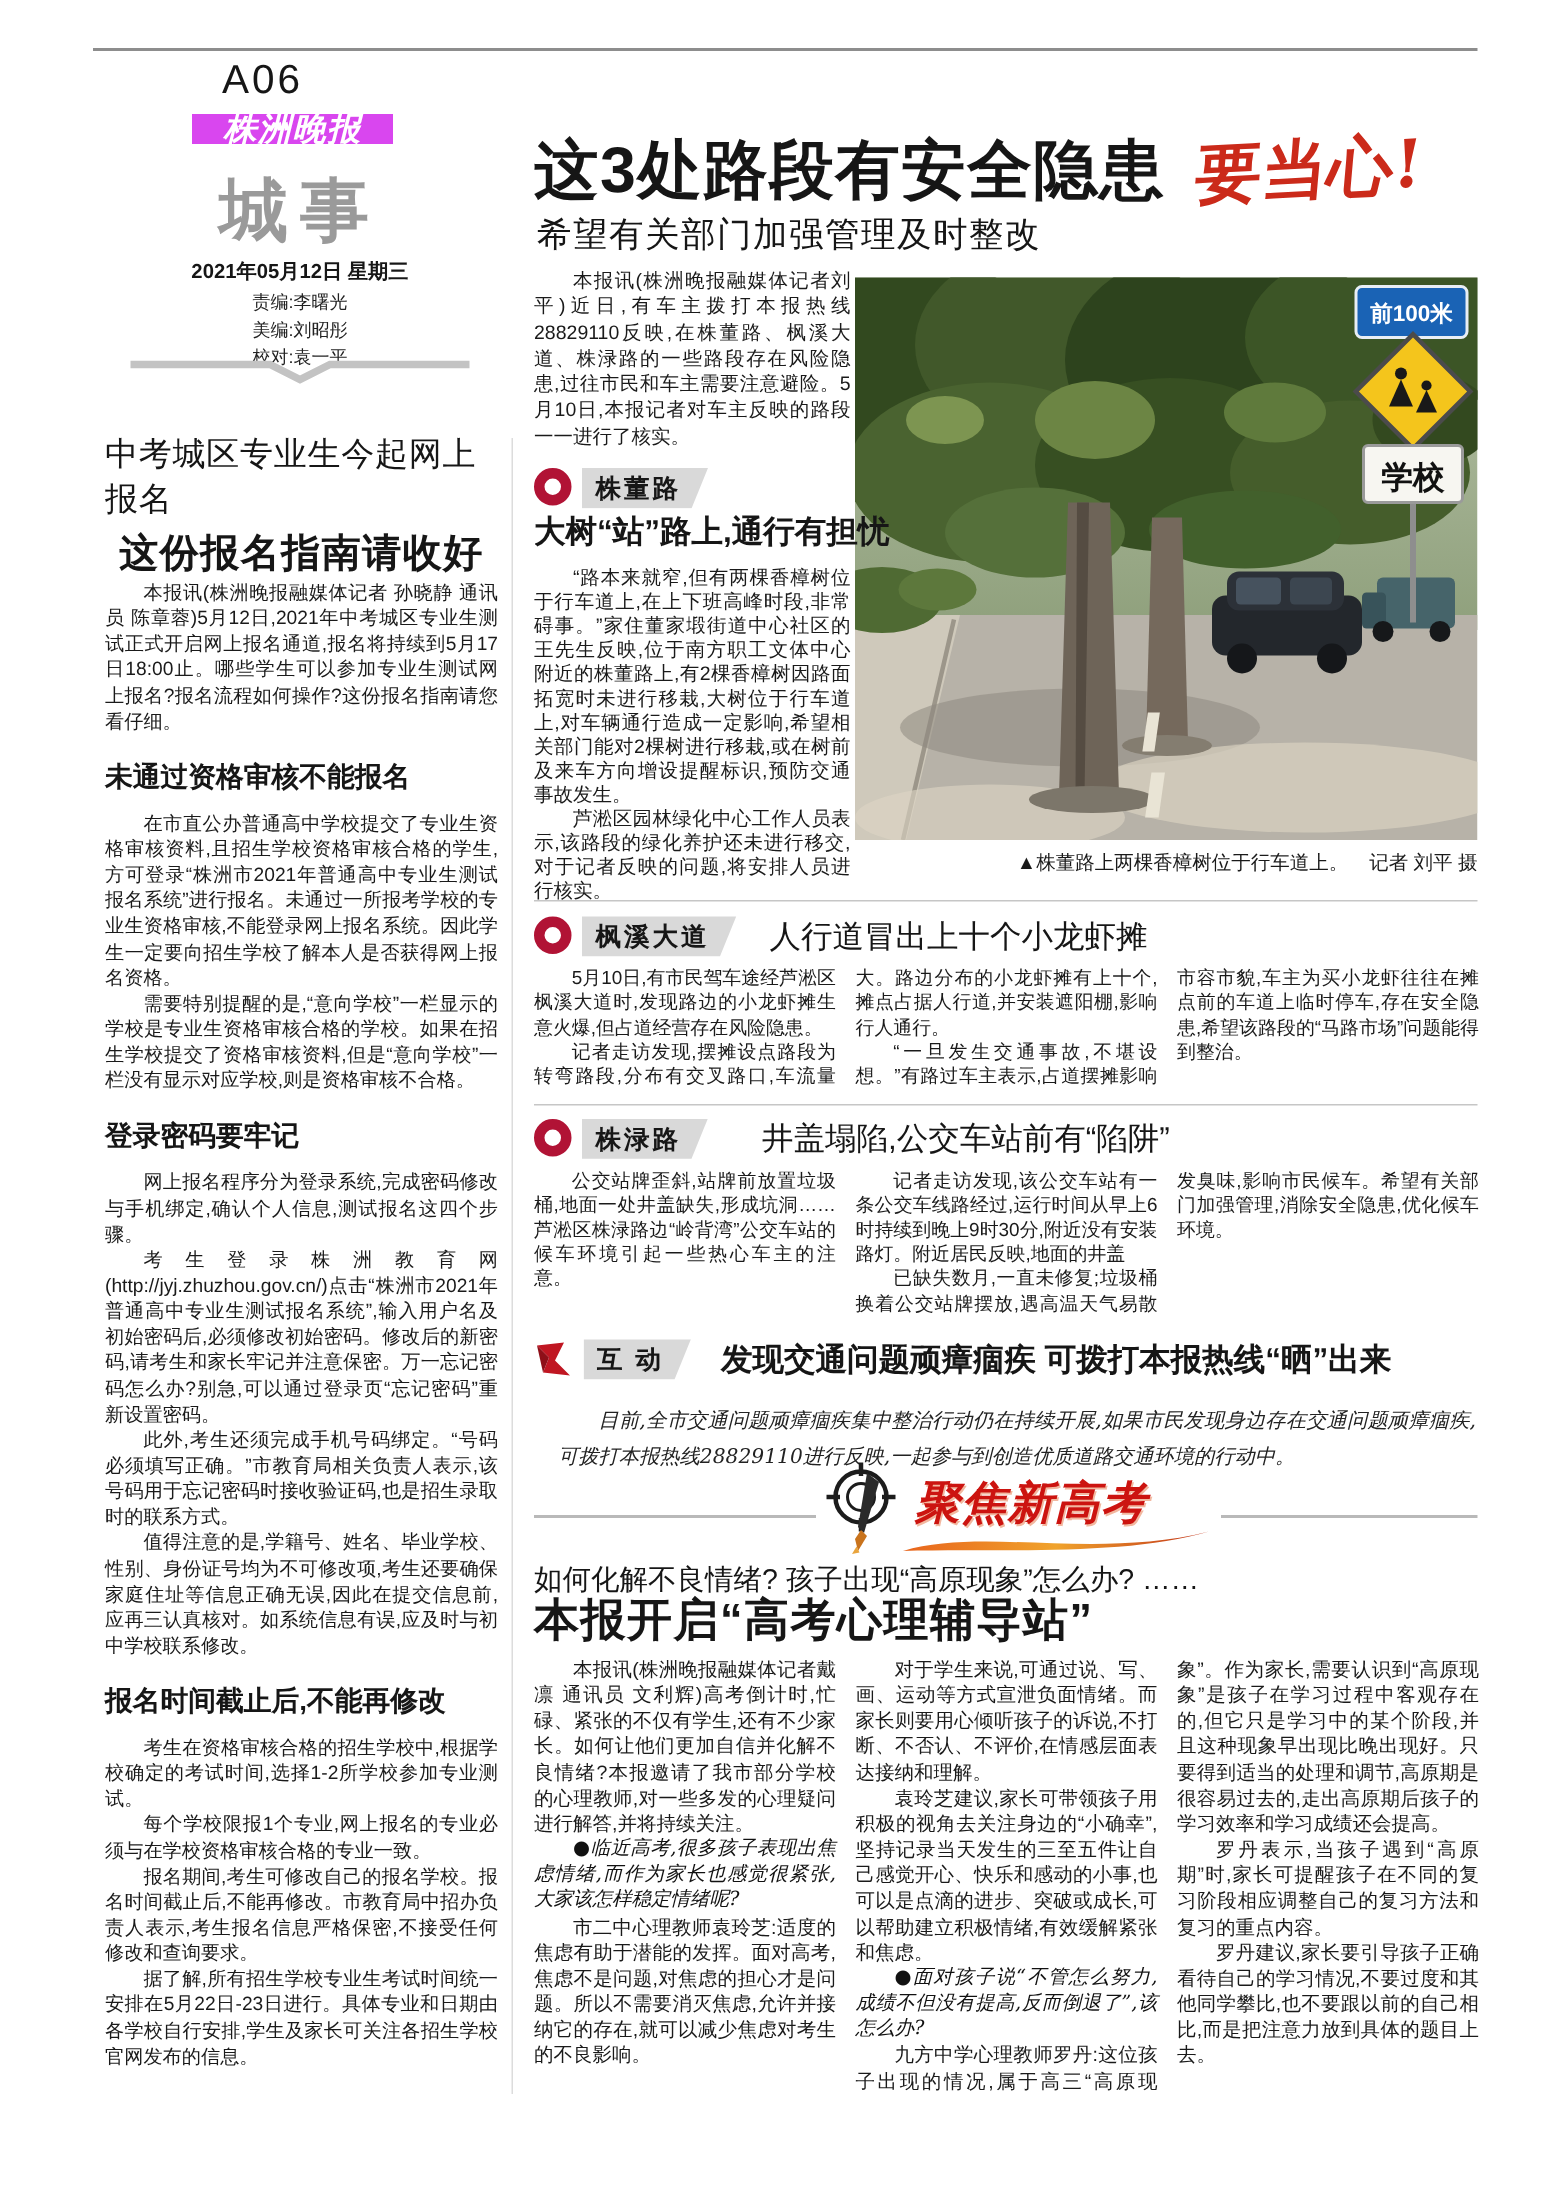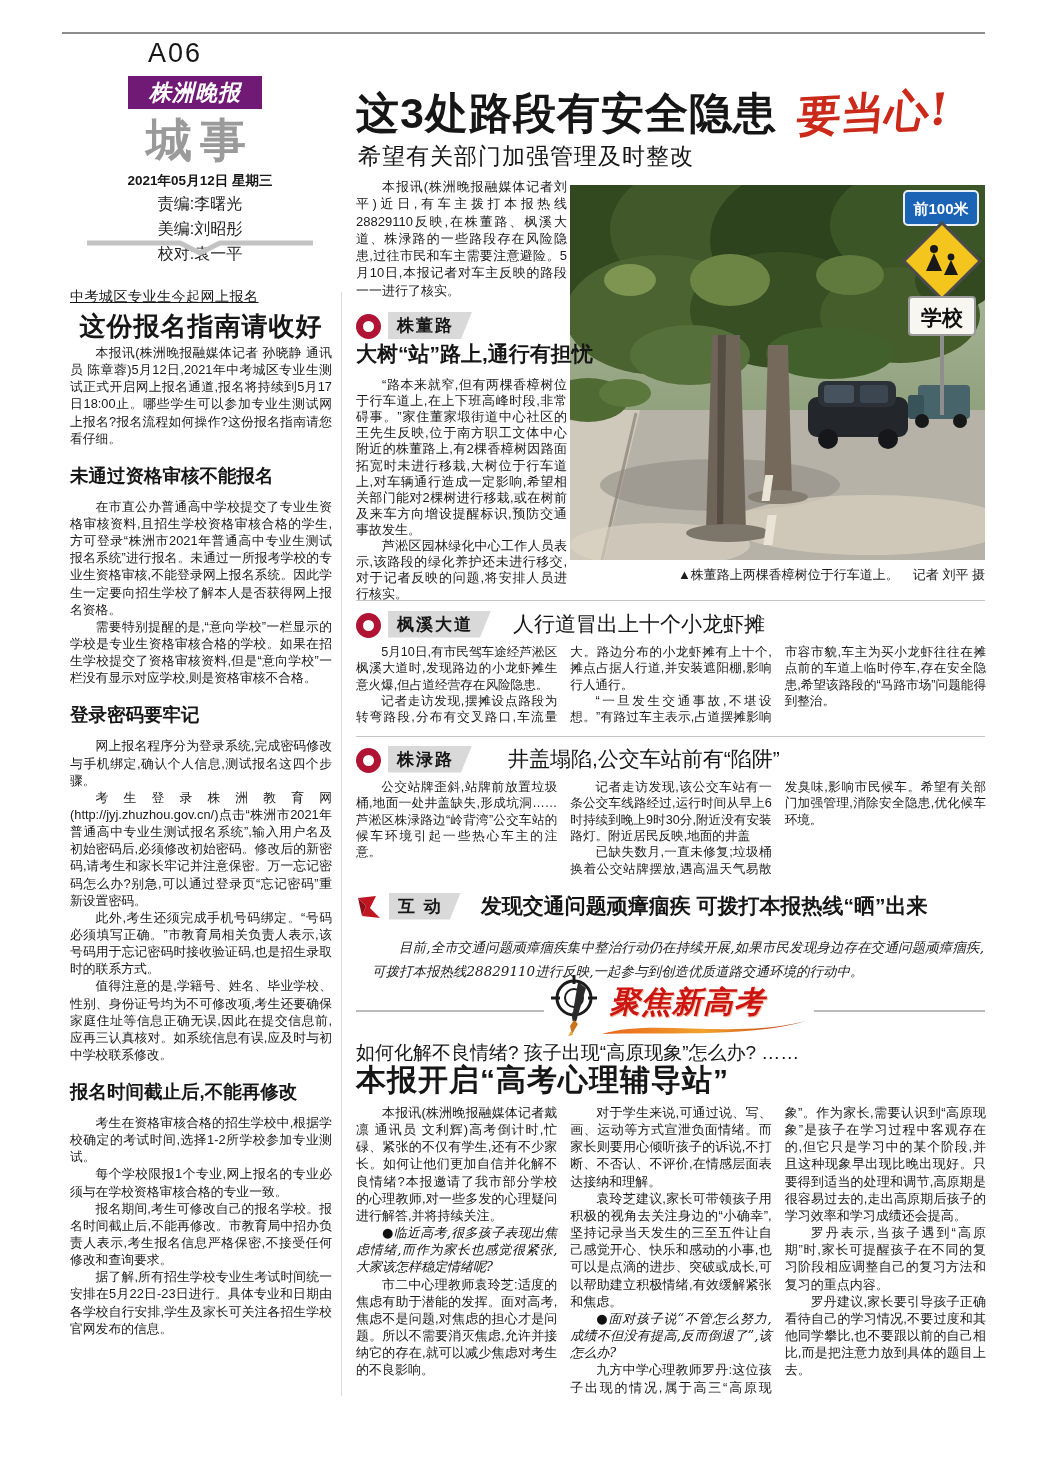--- a/index.html
+++ b/index.html
@@ -5,47 +5,47 @@
   html,body{margin:0;padding:0;background:#ffffff;}
   .page{position:relative;width:1039px;height:1459px;background:#fff;overflow:hidden;
         font-family:"Liberation Sans","DejaVu Sans",sans-serif;color:#161616;}
   .abs{position:absolute;}
   p{margin:0;}
   .body-text{font-size:12.8px;line-height:1.34;text-align:justify;text-indent:2em;color:#1a1a1a;}
   
   .top-rule{left:62px;top:32px;width:923px;height:2px;background:#8d8d8d;}
   .page-no{left:148px;top:38px;font-size:27px;font-weight:normal;letter-spacing:2px;}
   
-  .masthead{left:128px;top:76px;width:134px;height:33px;background:#701a75;display:flex;align-items:center;justify-content:center;}
+  .masthead{left:128px;top:76px;width:134px;height:20px;background:#d946ef;display:flex;align-items:center;justify-content:center;}
   .masthead span{color:#fff;font-family:"DejaVu Serif","Liberation Serif",serif;font-weight:bold;font-style:italic;font-size:22px;letter-spacing:1px;}
   .section-name{left:146px;top:110px;font-family:"DejaVu Serif","Liberation Serif",serif;font-weight:bold;font-size:46px;color:#9a9a9a;letter-spacing:8px;}
   .issue-date{left:90px;top:172px;width:220px;text-align:center;font-size:13.5px;font-weight:bold;}
-  .editors{left:90px;top:192px;width:220px;text-align:center;font-size:16px;line-height:1.55;color:#222;}
+  .editors{left:90px;top:192px;width:220px;text-align:center;font-size:12px;line-height:1.55;color:#222;}
   .chevron{left:85px;top:238px;}
   
   .left-col{left:70px;top:288px;width:262px;}
-  .l-kicker{font-size:14px;letter-spacing:0.5px;text-decoration:underline;}
+  .l-kicker{font-size:22px;letter-spacing:0.5px;}
   .l-title{font-size:26px;font-weight:bold;margin-top:3px;letter-spacing:1px;text-align:center;}
   .left-col .body-text{margin-top:0;}
   .l-intro{margin-top:12px;}
   .l-subhead{font-size:18.5px;font-weight:600;margin:16px 0 10px 0;}
   .v-rule{left:341px;top:292px;width:1px;height:1104px;background:#dcdcdc;}
   
   .hl-row{left:356px;top:84px;white-space:nowrap;}
   .hl-black{font-size:43px;font-weight:bold;letter-spacing:1px;}
   .hl-red{display:inline-block;font-size:44px;font-weight:bold;color:#cb2a1a;margin-left:16px;transform:rotate(-3deg) skewX(-8deg);font-family:"DejaVu Serif","Liberation Serif",serif;}
   .subtitle{left:358px;top:141px;font-size:23px;font-weight:500;letter-spacing:1px;}
   .m-intro{left:356px;top:178px;width:211px;}
   .m-intro p{font-size:13px;line-height:1.33;}
   
   .photo{left:570px;top:185px;width:415px;height:375px;}
   .caption{left:570px;top:566px;width:415px;text-align:right;font-size:13px;color:#1a1a1a;}
   .caption .credit{margin-left:14px;}
   
-  .sec-tag{display:inline-flex;align-items:flex-end;}
+  .sec-tag{display:inline-flex;align-items:flex-start;}
   .ring{width:11px;height:11px;border:7px solid #b11335;border-radius:50%;background:#fff;flex:0 0 auto;}
   .tag-label{margin-left:7px;background:#d9d9d9;clip-path:polygon(0 0,100% 0,calc(100% - 11px) 100%,0 100%);
              padding:2px 18px 2px 9px;font-weight:bold;font-size:17px;letter-spacing:2px;}
   .sec1-tag{left:356px;top:312px;}
   .sec1-title{left:356px;top:340px;font-size:21px;font-weight:600;}
   .sec1-body{left:356px;top:377px;width:211px;}
   .sec1-body p{font-size:13px;line-height:1.24;}
   .rule{height:1px;background:#c6c6c6;}
   .rule-a{left:356px;top:600px;width:629px;}
   .rule-b{left:356px;top:736px;width:629px;}

